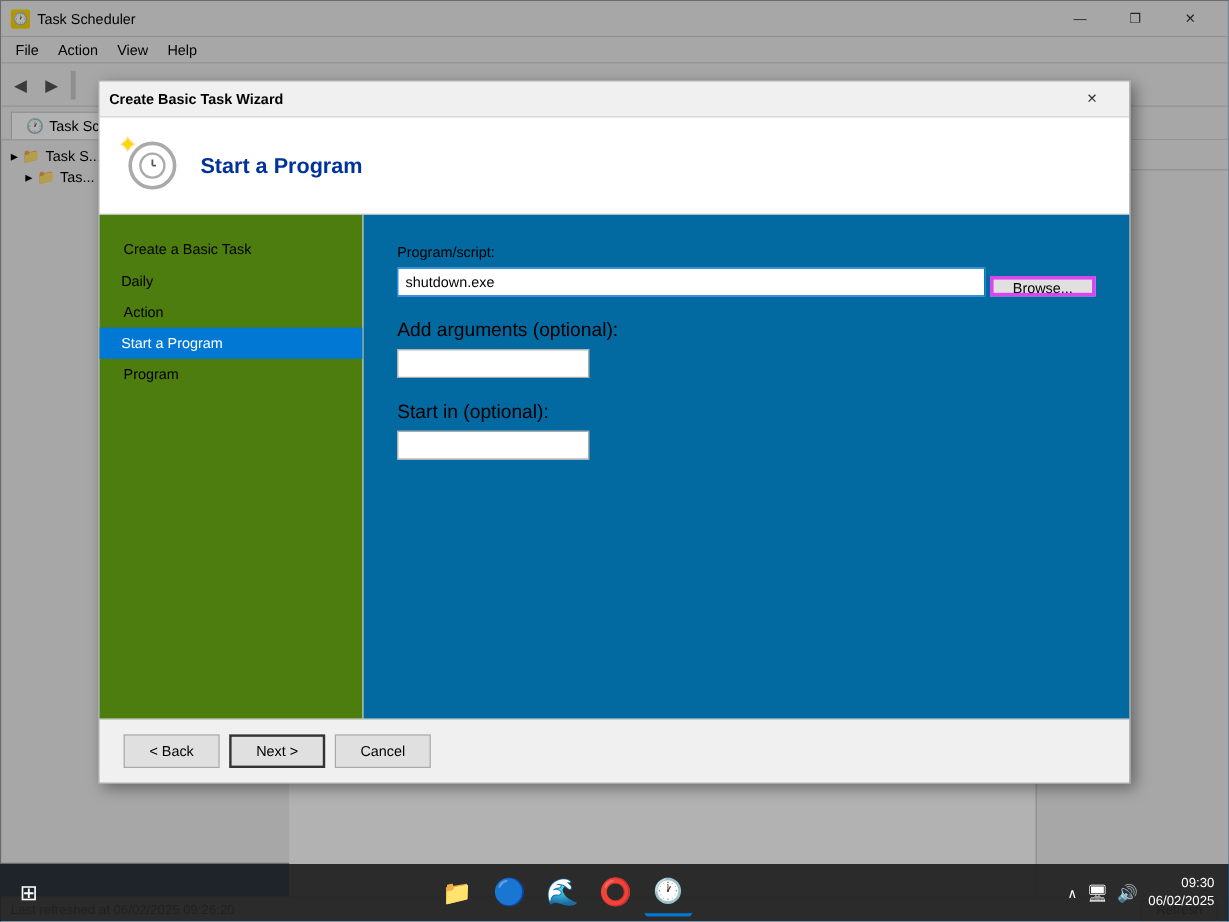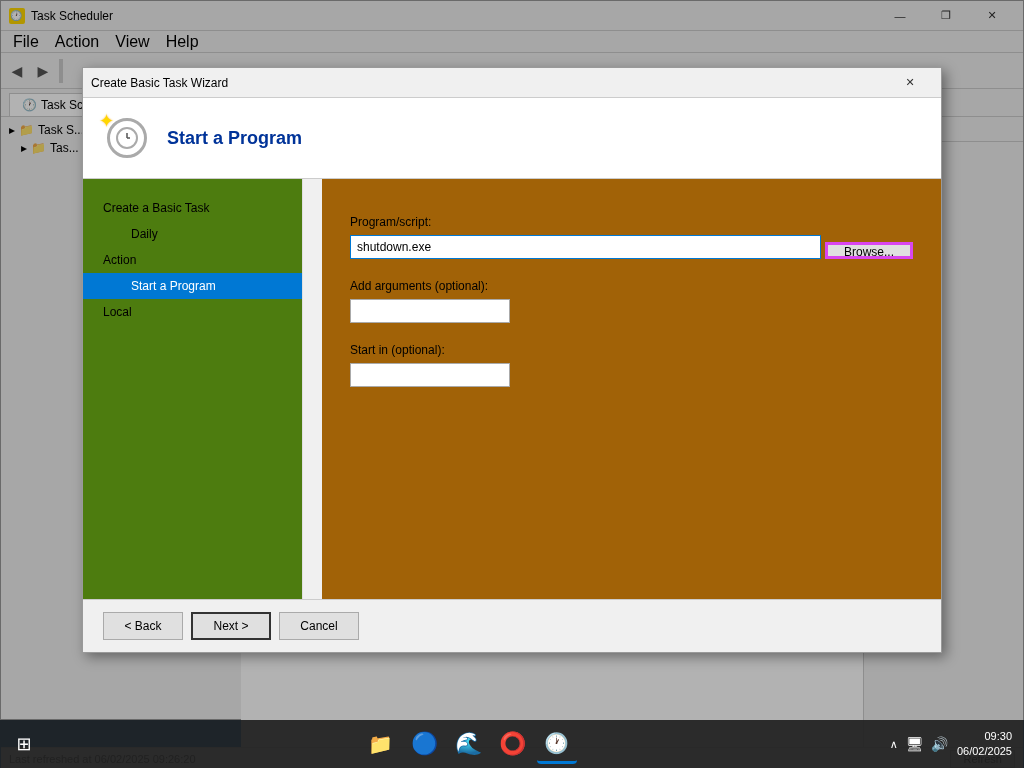--- a/index.html
+++ b/index.html
@@ -82,21 +82,21 @@
       height: 22px;
       background: #f0f0f0;
       display: flex;
       align-items: center;
       padding: 0 4px;
       border-bottom: 1px solid #ccc;
     }
 
     .menu-item {
       padding: 2px 8px;
-      font-size: 16px;
+      font-size: 12px;
       cursor: pointer;
       color: #000;
     }
 
     
     .toolbar {
       height: 36px;
       background: #f0f0f0;
       border-bottom: 1px solid #ccc;
       display: flex;
@@ -202,21 +202,21 @@
       background: #f0f0f0;
       display: flex;
       align-items: center;
       padding: 0 8px;
       border-bottom: 1px solid #ccc;
     }
 
     .wizard-titlebar .title {
       flex: 1;
       font-size: 12px;
-      font-weight: normal;
+      font-weight: bold;
       color: #000;
     }
 
     
     .wizard-header {
       background: white;
       padding: 16px 20px;
       display: flex;
       align-items: center;
       gap: 16px;
@@ -279,29 +279,28 @@
       cursor: pointer;
       color: #000;
     }
 
     .wizard-nav-item.active {
       background: #0078d4;
       color: white;
     }
 
     .wizard-nav-item.sub {
-      padding-left: 48px;
+      padding-left: 18px;
     }
 
     
     .wizard-content {
       flex: 1;
-      padding: 36px 28px;
-      background: #a16207;
-      margin-left: 19px;
+      padding: 24px 28px;
+      background: #0369a1;
     }
 
     .form-group {
       margin-bottom: 20px;
     }
 
     .form-label {
       display: block;
       font-size: 12px;
       margin-bottom: 6px;
@@ -338,21 +337,21 @@
       height: 17px;
       padding: 0 16px;
       background: #e0e0e0;
       border: 3px solid #d946ef;
       cursor: pointer;
       font-size: 12px;
     }
 
     .optional-label {
       display: block;
-      font-size: 12px;
+      font-size: 16px;
       margin-bottom: 6px;
       color: #000;
     }
 
     
     .wizard-footer {
       border-top: 1px solid #ccc;
       padding: 12px 20px;
       display: flex;
       justify-content: flex-start;
@@ -610,21 +609,21 @@
           <div class="wizard-nav-item sub">
             <span>Daily</span>
           </div>
           <div class="wizard-nav-item">
             <span>Action</span>
           </div>
           <div class="wizard-nav-item sub active">
             <span>Start a Program</span>
           </div>
           <div class="wizard-nav-item">
-            <span>Local</span>
+            <span>Program</span>
           </div>
         </div>
 
         <div class="wizard-content">
 
           <div class="form-group">
             <label class="form-label">Program/script:</label>
             <div class="form-row">
               <input type="text" class="form-input" value="shutdown.exe" style="">
               <button class="browse-btn">Browse...</button>

